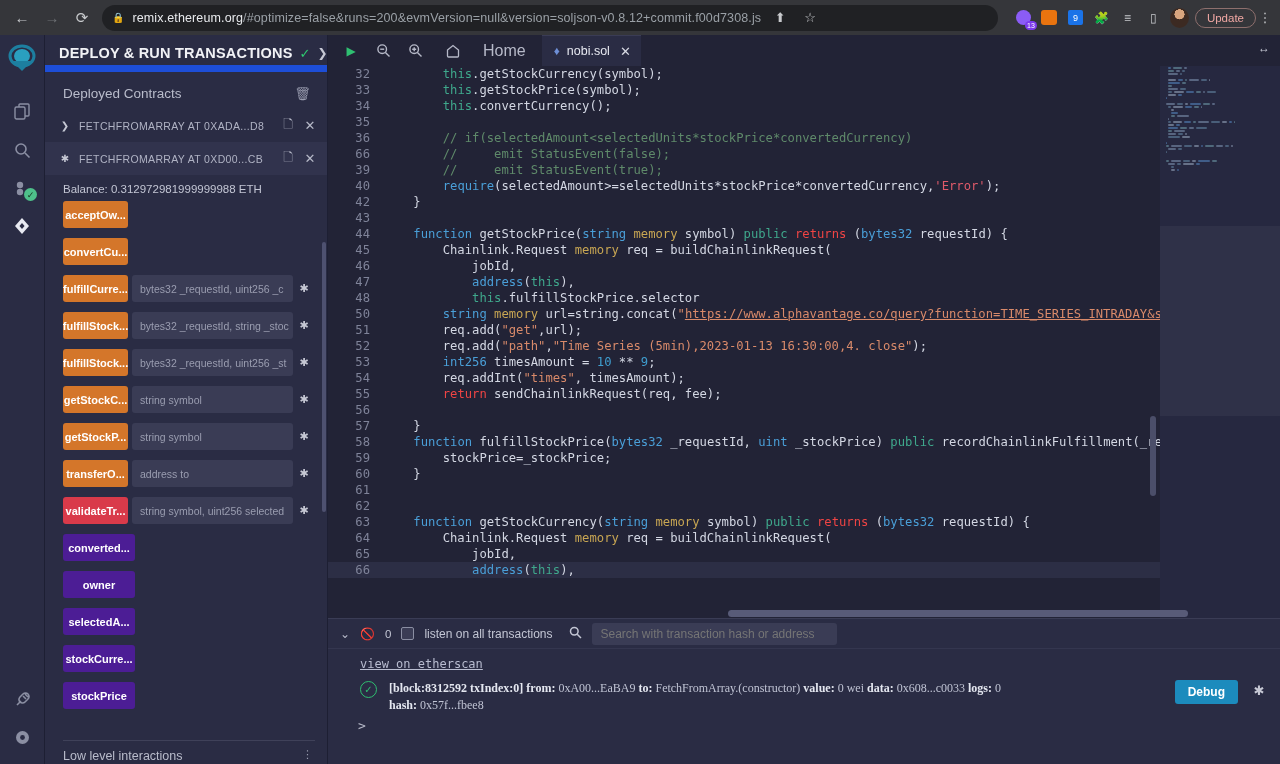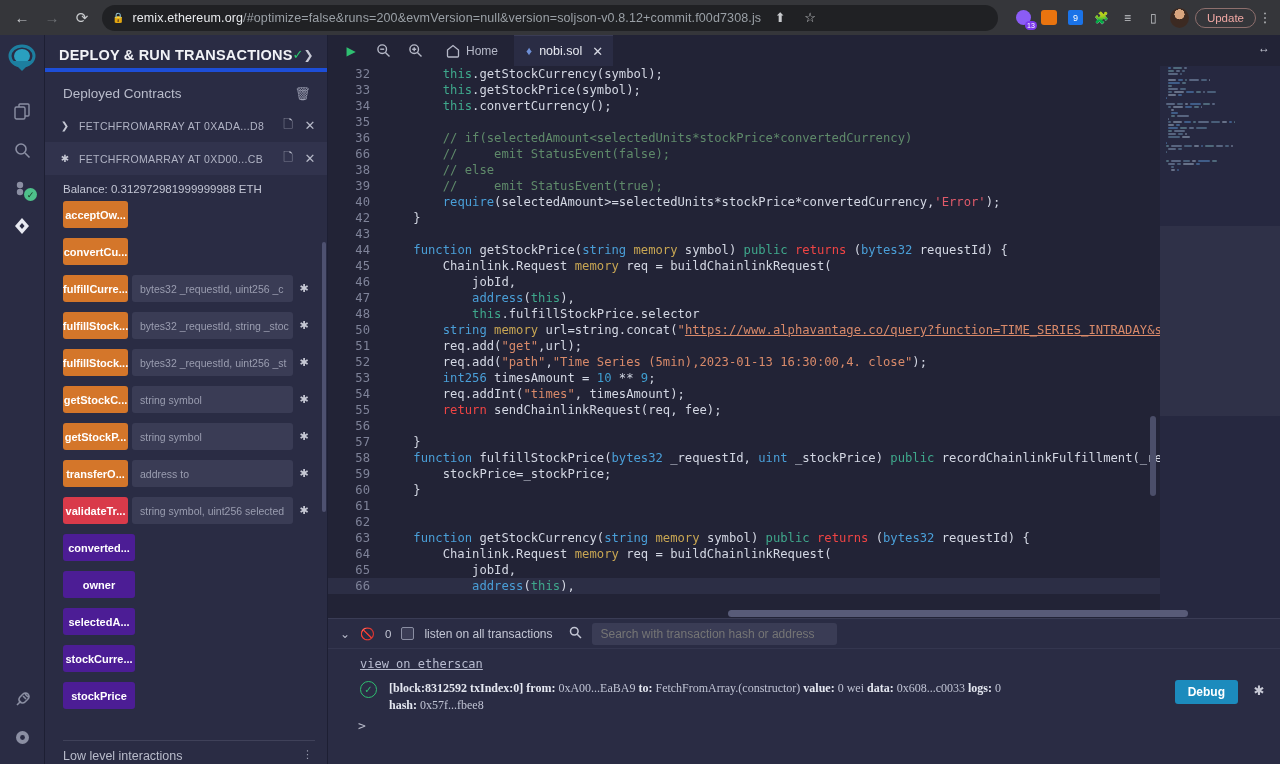--- a/index.html
+++ b/index.html
@@ -103,22 +103,22 @@
   .panel {
     width: 283px; flex: none;
     background: #2a2c44;
     border-right: 1px solid #1d1f33;
     display: flex; flex-direction: column;
     overflow: hidden;
     position: relative;
   }
   .panel-head {
     height: 31px; display: flex; align-items: center;
-    padding: 0 14px; 
-    border-bottom: 4px solid #1d4ed8;
+    padding: 0 14px; gap: 7px;
+    border-bottom: 7px solid #1d4ed8;
     margin-top: 6px;
   }
   .panel-title {
     color: #f1f2f6; font-size: 14.5px; font-weight: bold;
     letter-spacing: 0.2px; white-space: nowrap;
   }
   .title-check { color: #2ecc71; font-size: 13px; }
   .title-chev { color: #c6c8d4; font-size: 12px; margin-left: auto; }
 
   .panel-body { flex: 1 1 auto; overflow: hidden; position: relative; }
@@ -199,23 +199,23 @@
     padding-left: 8px; gap: 2px;
     position: relative;
   }
   .tool-ico {
     width: 30px; height: 28px;
     display: flex; align-items: center; justify-content: center;
     color: #b6b9c8; font-size: 13px;
   }
   .tool-ico.play { color: #2fbf71; font-size: 12px; }
   .tab-home {
-    display: flex; align-items: center; gap: 6px;
+    display: flex; align-items: center; gap: 23px;
     padding: 0 14px; height: 28px;
-    color: #b6b9c8; font-size: 12px;
+    color: #b6b9c8; font-size: 16px;
   }
   .tab-file {
     display: flex; align-items: center; gap: 7px;
     padding: 0 10px 0 12px; height: 31px;
     background: #2a2c44;
     color: #e6e8f0; font-size: 12.5px;
     border-top: 1px solid #3a3c55;
   }
   .sol-ico { color: #6e8fd6; font-size: 12px; }
   .tab-x { color: #d8dae4; font-size: 13px; margin-left: 3px; }
@@ -559,21 +559,20 @@
     </div>
 
     <div class="editor-wrap">
       <div class="code-area" id="code-area">
           <div class="code-line"><span class="ln">32</span><span class="ct">        <span class="tok-this">this</span>.getStockCurrency(symbol);</span></div>
           <div class="code-line"><span class="ln">33</span><span class="ct">        <span class="tok-this">this</span>.getStockPrice(symbol);</span></div>
           <div class="code-line"><span class="ln">34</span><span class="ct">        <span class="tok-this">this</span>.convertCurrency();</span></div>
           <div class="code-line"><span class="ln">35</span><span class="ct"></span></div>
           <div class="code-line"><span class="ln">36</span><span class="ct">        <span class="tok-cmt">// if(selectedAmount&lt;selectedUnits*stockPrice*convertedCurrency)</span></span></div>
           <div class="code-line"><span class="ln">66</span><span class="ct">        <span class="tok-cmt">//     emit StatusEvent(false);</span></span></div>
-          <div class="code-line"><span class="ln">38</span><span class="ct">        <span class="tok-cmt">// else</span></span></div>
           <div class="code-line"><span class="ln">39</span><span class="ct">        <span class="tok-cmt">//     emit StatusEvent(true);</span></span></div>
           <div class="code-line"><span class="ln">40</span><span class="ct">        <span class="tok-kw">require</span>(selectedAmount&gt;=selectedUnits*stockPrice*convertedCurrency,<span class="tok-err">'Error'</span>);</span></div>
           <div class="code-line"><span class="ln">42</span><span class="ct">    }</span></div>
           <div class="code-line"><span class="ln">43</span><span class="ct"></span></div>
           <div class="code-line"><span class="ln">44</span><span class="ct">    <span class="tok-kw">function</span> getStockPrice(<span class="tok-type">string</span> <span class="tok-mem">memory</span> symbol) <span class="tok-vis">public</span> <span class="tok-ret">returns</span> (<span class="tok-type">bytes32</span> requestId) {</span></div>
           <div class="code-line"><span class="ln">45</span><span class="ct">        Chainlink.Request <span class="tok-mem">memory</span> req = buildChainlinkRequest(</span></div>
           <div class="code-line"><span class="ln">46</span><span class="ct">            jobId,</span></div>
           <div class="code-line"><span class="ln">47</span><span class="ct">            <span class="tok-kw">address</span>(<span class="tok-this">this</span>),</span></div>
           <div class="code-line"><span class="ln">48</span><span class="ct">            <span class="tok-this">this</span>.fulfillStockPrice.selector</span></div>
           <div class="code-line"><span class="ln">50</span><span class="ct">        <span class="tok-type">string</span> <span class="tok-mem">memory</span> url=string.concat(<span class="tok-str">"</span><span class="tok-url">https://www.alphavantage.co/query?function=TIME_SERIES_INTRADAY&amp;symbol=</span>,symbo</span></div>

